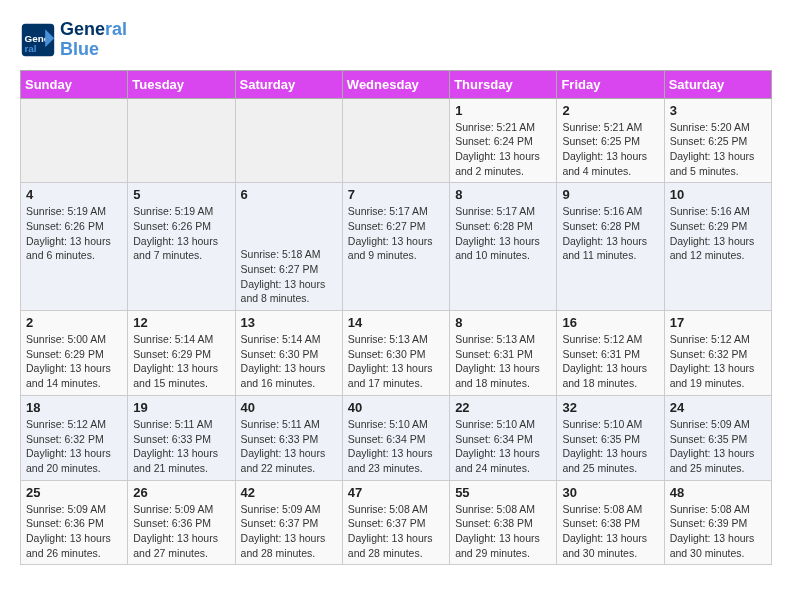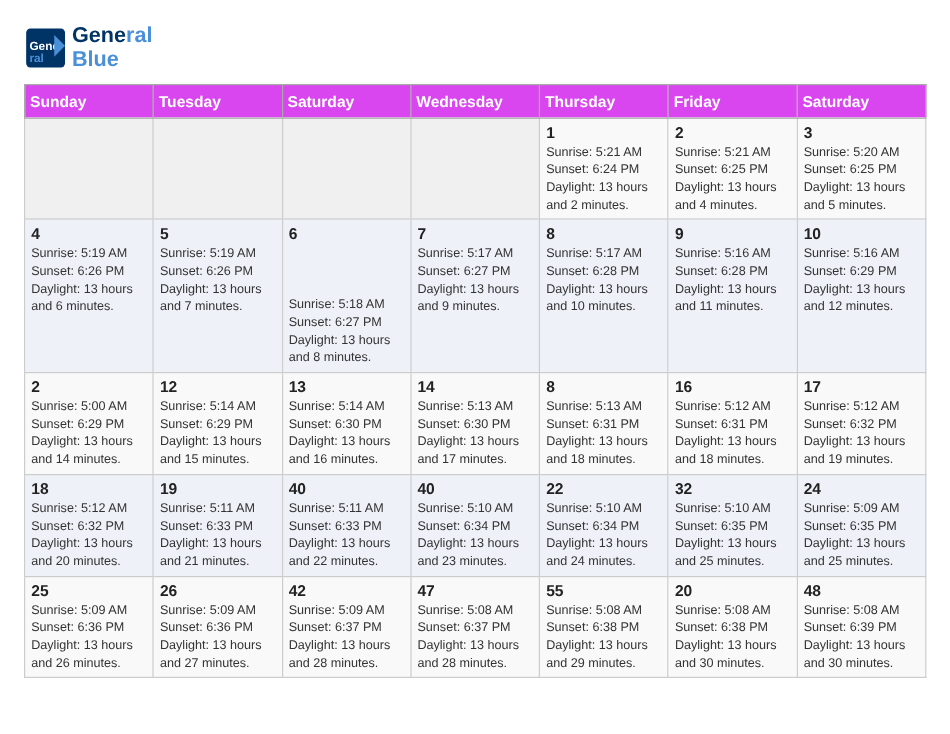--- a/index.html
+++ b/index.html
@@ -336,21 +336,21 @@
 and 28 minutes.</div>
         </td>
         <td>
           <span class="day-num">55</span>
           <div class="day-detail" style="white-space: pre-line;">Sunrise: 5:08 AM
 Sunset: 6:38 PM
 Daylight: 13 hours
 and 29 minutes.</div>
         </td>
         <td>
-          <span class="day-num">20</span>
+          <span class="day-num">30</span>
           <div class="day-detail" style="white-space: pre-line;">Sunrise: 5:08 AM
 Sunset: 6:38 PM
 Daylight: 13 hours
 and 30 minutes.</div>
         </td>
         <td>
           <span class="day-num">48</span>
           <div class="day-detail" style="white-space: pre-line;">Sunrise: 5:08 AM
 Sunset: 6:39 PM
 Daylight: 13 hours

